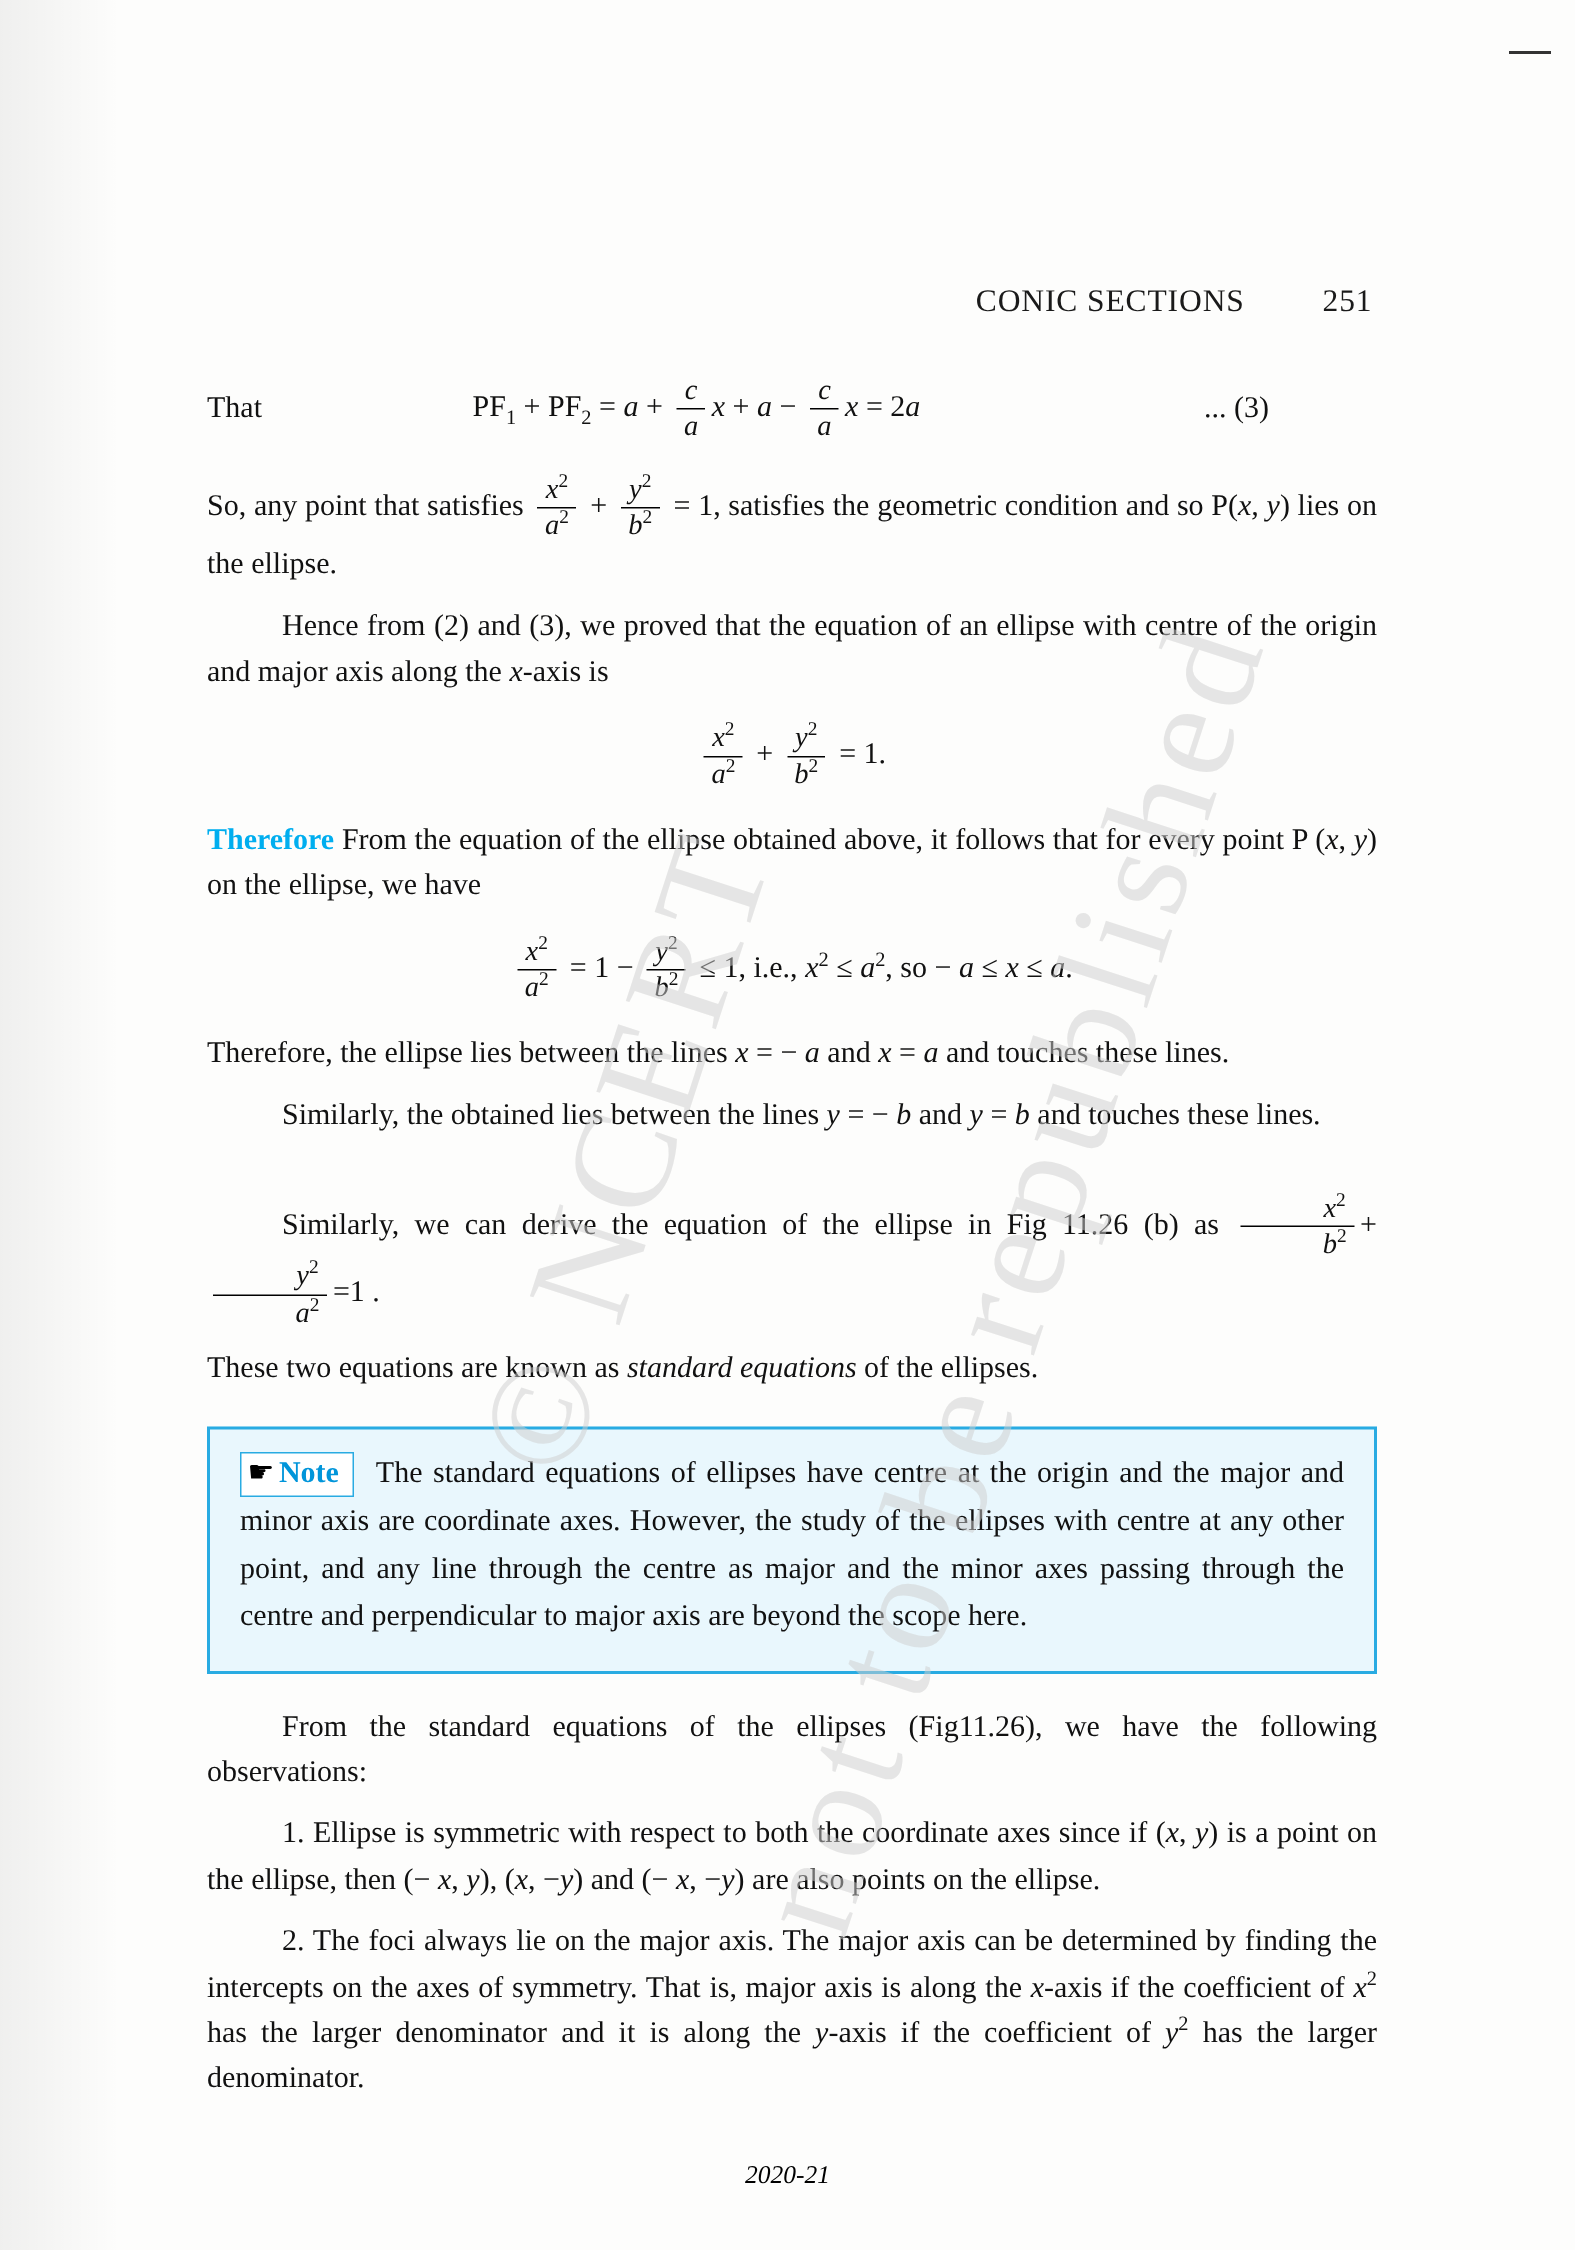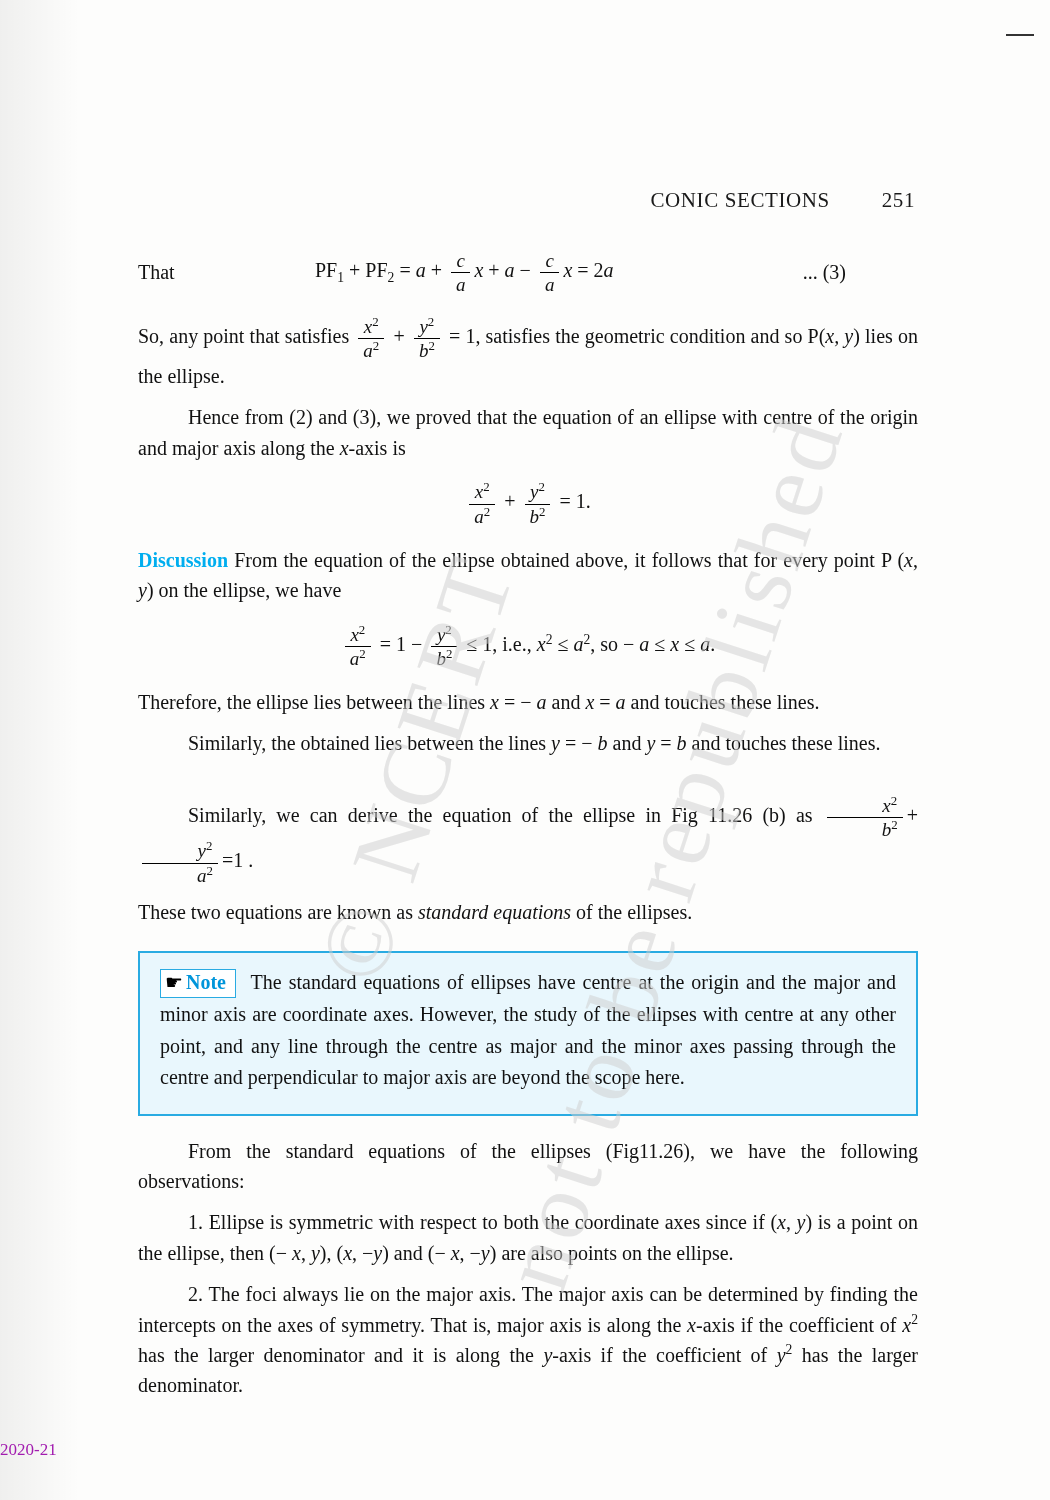--- a/index.html
+++ b/index.html
@@ -47,21 +47,21 @@
     line-height:1.58; text-align:justify;
   }
   .notetag {
     background:#fff; border:1.6px solid #29abe2;
     padding:0 9px 2px 4px; margin-right:8px; white-space:nowrap;
     display:inline-block; line-height:1.25;
   }
   .hand { color:#000; margin-right:3px; font-family:"DejaVu Sans", sans-serif; font-style:normal; }
   .notelabel { color:#0095da; font-weight:bold; }
 
-  .footer { position:absolute; bottom:40px; left:0; right:0; text-align:left; font-size:17px; color:#a21caf; z-index:1; }
+  .footer { position:absolute; bottom:40px; left:0; right:0; text-align:center; font-size:17px; color:#000000; z-index:1;font-style:italic; }
 
   .watermark {
     position:absolute; top:810px; left:545px; z-index:2;
     transform:translate(-50%,-50%) rotate(-72deg);
     color:#cfcfcf; opacity:0.5; pointer-events:none;
     font-size:96px; line-height:2.8; letter-spacing:5px;
     white-space:nowrap; text-align:center;
     font-family:"Liberation Serif", serif;
   }
 </style>
@@ -89,21 +89,21 @@
       <span class="math"><span class="rm">PF</span><span class="subsc">1</span><span class="rm"> + PF</span><span class="subsc">2</span><span class="rm">  =  </span><span class="it">a</span><span class="rm"> + </span><span class="frac"><span class="num"><span class="it">c</span></span><span class="den"><span class="it">a</span></span></span><span class="it">x</span><span class="rm"> + </span><span class="it">a</span><span class="rm"> − </span><span class="frac"><span class="num"><span class="it">c</span></span><span class="den"><span class="it">a</span></span></span><span class="it">x</span><span class="rm"> = 2</span><span class="it">a</span></span>
       <span class="eqtag">... (3)</span>
     </div>
 
     <p class="para"><span class="rm">So, any point that satisfies  </span><span class="frac"><span class="num"><span class="it">x</span><span class="sup">2</span></span><span class="den"><span class="it">a</span><span class="sup">2</span></span></span><span class="rm"> + </span><span class="frac"><span class="num"><span class="it">y</span><span class="sup">2</span></span><span class="den"><span class="it">b</span><span class="sup">2</span></span></span><span class="rm"> = 1, satisfies the geometric condition and so P(</span><span class="it">x, y</span><span class="rm">) lies on the ellipse.</span></p>
 
     <p class="para indent"><span class="rm">Hence from (2) and (3), we proved that the equation of an ellipse with centre of the origin and major axis along the </span><span class="it">x</span><span class="rm">-axis is</span></p>
 
     <div class="eqcenter"><span class="frac"><span class="num"><span class="it">x</span><span class="sup">2</span></span><span class="den"><span class="it">a</span><span class="sup">2</span></span></span><span class="rm"> + </span><span class="frac"><span class="num"><span class="it">y</span><span class="sup">2</span></span><span class="den"><span class="it">b</span><span class="sup">2</span></span></span><span class="rm"> = 1.</span></div>
 
-    <p class="para"><span class="accent" style="color: rgb(0, 174, 239);">Discussion</span><span><span class="rm"> From the equation of the ellipse obtained above, it follows that for every point P (</span><span class="it">x</span><span class="rm">, </span><span class="it">y</span><span class="rm">) on the ellipse, we have</span></span></p>
+    <p class="para"><span class="accent" style="color: rgb(0, 174, 239);">Therefore</span><span><span class="rm"> From the equation of the ellipse obtained above, it follows that for every point P (</span><span class="it">x</span><span class="rm">, </span><span class="it">y</span><span class="rm">) on the ellipse, we have</span></span></p>
 
     <div class="eqcenter"><span class="frac"><span class="num"><span class="it">x</span><span class="sup">2</span></span><span class="den"><span class="it">a</span><span class="sup">2</span></span></span><span class="rm">  =  1 − </span><span class="frac"><span class="num"><span class="it">y</span><span class="sup">2</span></span><span class="den"><span class="it">b</span><span class="sup">2</span></span></span><span class="rm">  ≤  1,  i.e.,  </span><span class="it">x</span><span class="sup">2</span><span class="rm"> ≤  </span><span class="it">a</span><span class="sup">2</span><span class="rm">, so − </span><span class="it">a</span><span class="rm"> ≤  </span><span class="it">x</span><span class="rm"> ≤  </span><span class="it">a</span><span class="rm">.</span></div>
 
     <p class="para"><span class="rm">Therefore, the ellipse lies between the lines </span><span class="it">x</span><span class="rm"> = − </span><span class="it">a</span><span class="rm"> and </span><span class="it">x</span><span class="rm"> = </span><span class="it">a</span><span class="rm"> and touches these lines.</span></p>
 
     <p class="para indent"><span class="rm">Similarly, the obtained lies between the lines </span><span class="it">y</span><span class="rm"> = − </span><span class="it">b</span><span class="rm"> and </span><span class="it">y</span><span class="rm"> = </span><span class="it">b</span><span class="rm"> and touches these lines.</span></p>
 
     <p class="para indent gap"><span class="rm">Similarly, we can derive the equation of the ellipse in Fig 11.26 (b) as </span><span class="frac"><span class="num"><span class="it">x</span><span class="sup">2</span></span><span class="den"><span class="it">b</span><span class="sup">2</span></span></span><span class="rm">+</span><span class="frac"><span class="num"><span class="it">y</span><span class="sup">2</span></span><span class="den"><span class="it">a</span><span class="sup">2</span></span></span><span class="rm">=1 .</span></p>
 
     <p class="para"><span class="rm">These two equations are known as </span><span class="it">standard equations</span><span class="rm"> of the ellipses.</span></p>

